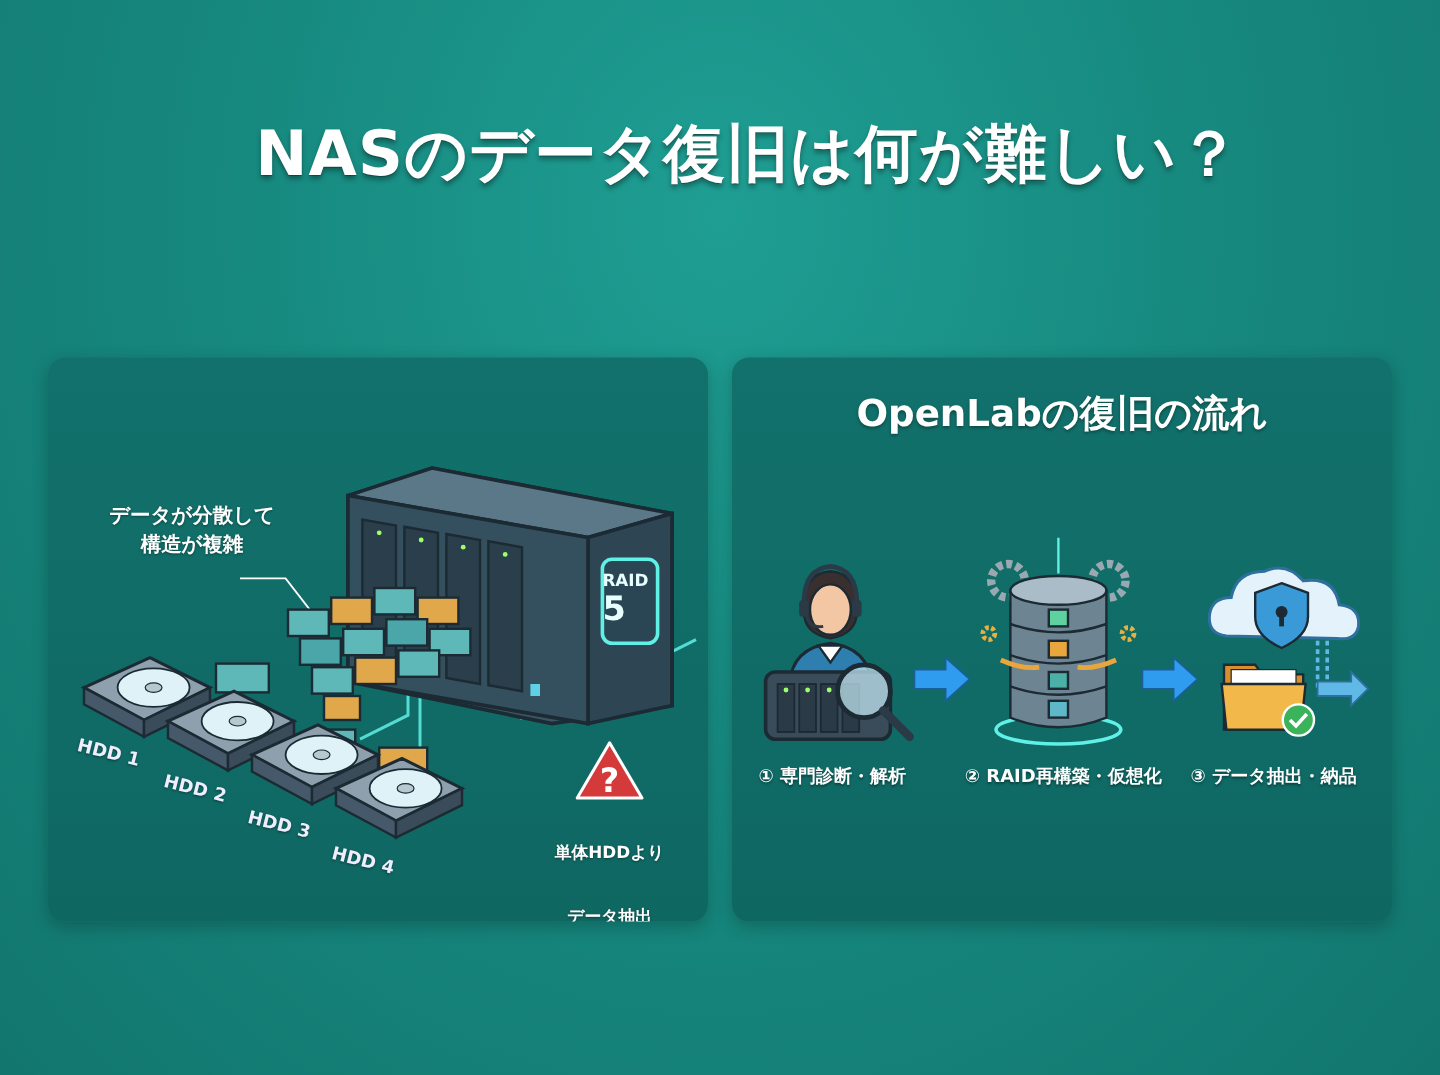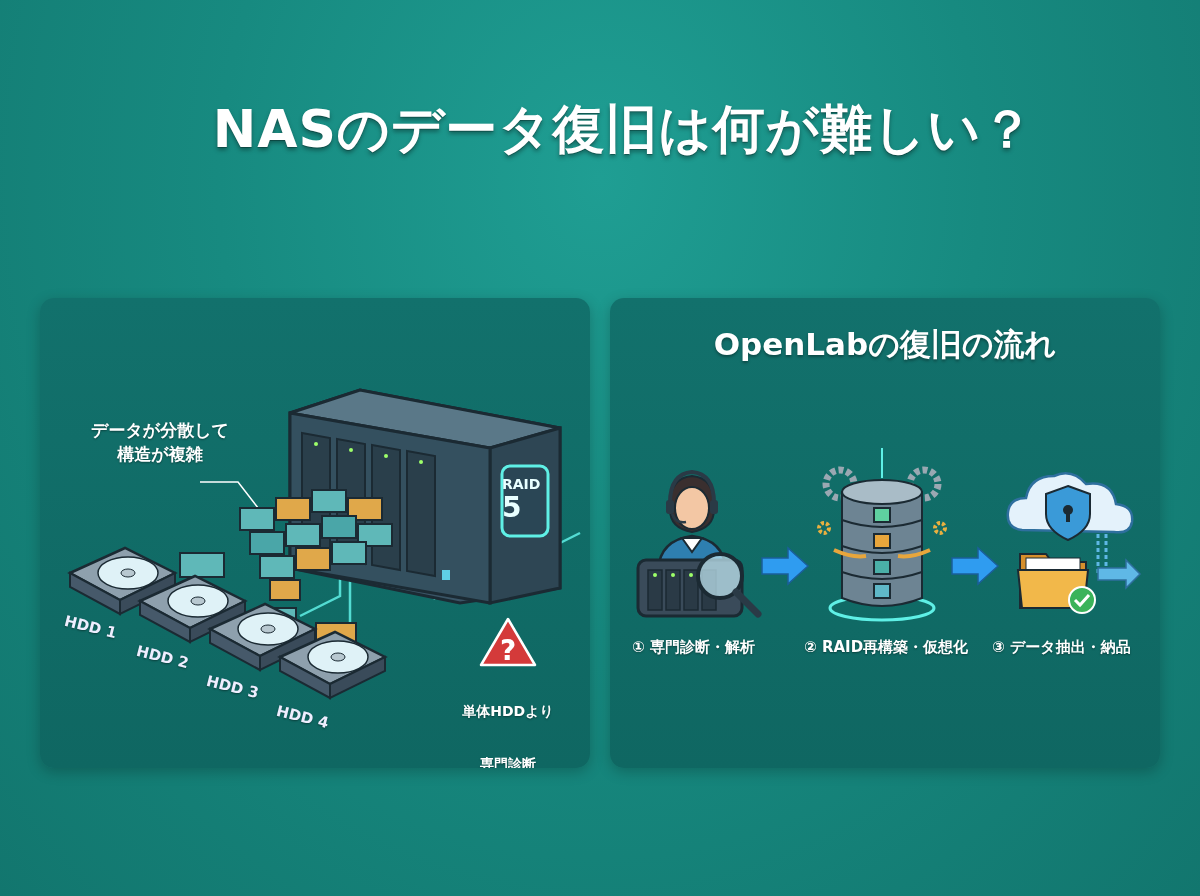--- a/index.html
+++ b/index.html
@@ -136,21 +136,21 @@
   <div class="hdd-label" style="left:96px;top:350px;">HDD 2</div>
   <div class="hdd-label" style="left:166px;top:380px;">HDD 3</div>
   <div class="hdd-label" style="left:236px;top:410px;">HDD 4</div>
 
   <div class="warn">
     <svg width="60" height="52" viewBox="0 0 60 52" style="position:relative;display:block;margin:0 auto 4px;">
       <polygon points="30,3 57,49 3,49" fill="#d43a3a" stroke="#fff" stroke-width="2.5" stroke-linejoin="round"></polygon>
       <text x="30" y="44" text-anchor="middle" font-size="28" font-weight="bold" fill="#fff" font-family="DejaVu Sans, sans-serif">?</text>
     </svg>
     <div class="warn-text">単体HDDより</div>
-    <div class="warn-text">専門診断</div>
+    <div class="warn-text">データ抽出</div>
   </div>
 </div>
 
 <div class="panel right">
   <div class="panel-title">OpenLabの復旧の流れ</div>
 
   <svg width="140" height="170" viewBox="0 0 140 170" style="left:20px;top:150px">
     <path d="M28 122 Q30 92 62 88 Q94 92 96 122 Z" fill="#2e7fb0" stroke="#1b2a33" stroke-width="2.5"></path>
     <polygon points="52,90 62,104 72,90" fill="#fff" stroke="#1b2a33" stroke-width="2"></polygon>
     <path d="M40 62 Q38 30 62 28 Q86 30 84 62 Q84 80 62 84 Q40 80 40 62 Z" fill="#3a2f2f" stroke="#1b2a33" stroke-width="2"></path>

